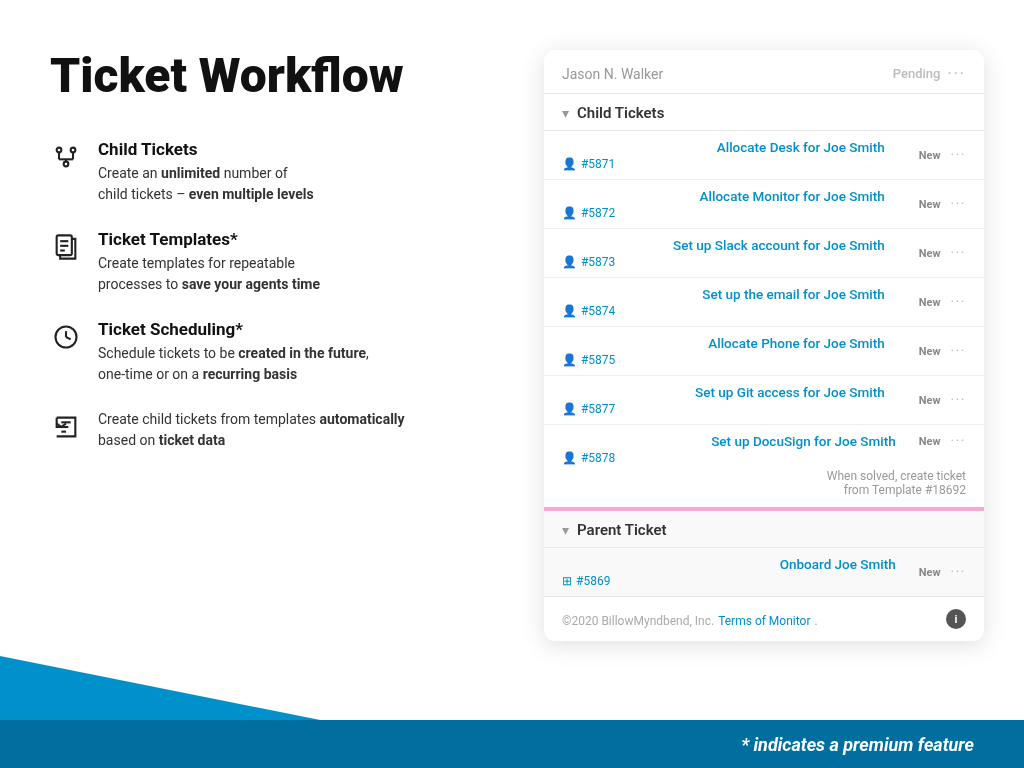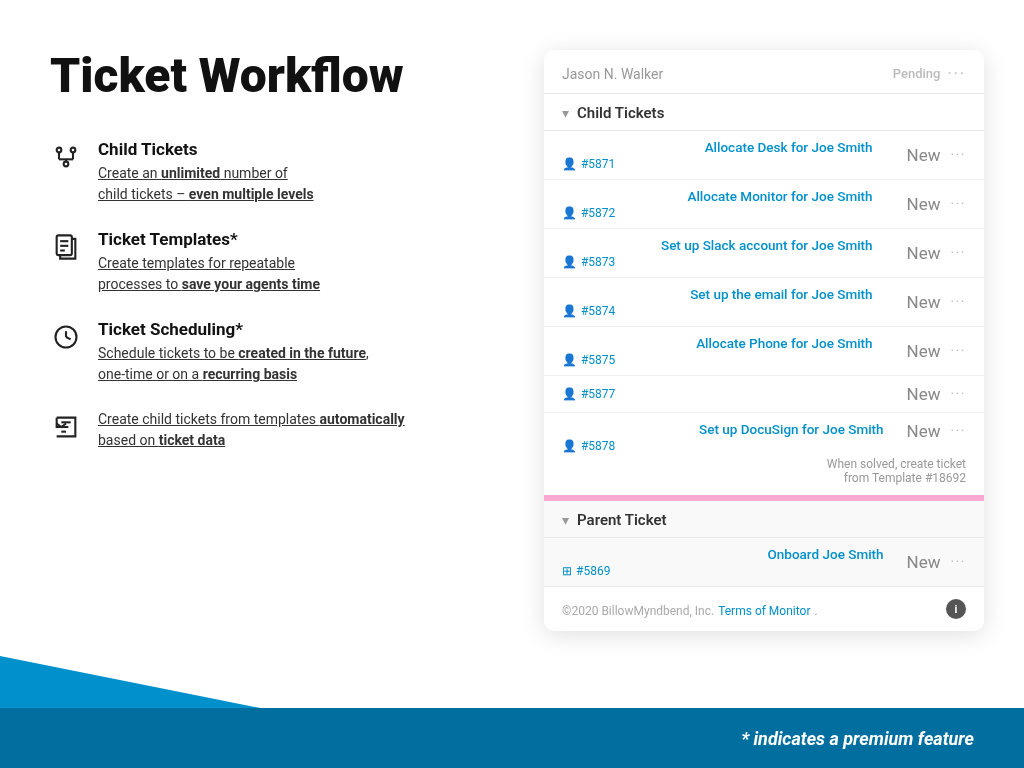--- a/index.html
+++ b/index.html
@@ -98,21 +98,20 @@
       font-size: 17px;
       font-weight: 700;
       color: #111;
       margin-bottom: 4px;
     }
 
     .feature-text p {
       font-size: 14px;
       color: #333;
       line-height: 1.5;
-      text-decoration: underline;
     }
 
     .feature-text p strong {
       font-weight: 700;
     }
 
     
     .right-panel {
       width: 440px;
       flex-shrink: 0;
@@ -207,35 +206,35 @@
       gap: 4px;
     }
 
     .ticket-item-right {
       display: flex;
       align-items: center;
       gap: 10px;
     }
 
     .ticket-item-status {
-      font-size: 17px;
+      font-size: 11px;
       color: #888;
-      font-weight: 400;
+      font-weight: 700;
       padding-left: 23px;
     }
 
     .ticket-item-dots {
       font-size: 14px;
       color: #bbb;
       letter-spacing: 1.5px;
     }
 
     .docusign-item {
       padding: 8px 18px 10px;
-      border-bottom: 6px solid #f9a8d4;
+      border-bottom: 4px solid #f9a8d4;
     }
 
     .docusign-main {
       display: flex;
       align-items: flex-start;
       justify-content: space-between;
       margin-bottom: 0;
     }
 
     .docusign-left {
@@ -301,21 +300,21 @@
       color: #fff;
       font-size: 11px;
       display: flex;
       align-items: center;
       justify-content: center;
       font-weight: 700;
     }
 
     
     .bottom-bar {
-      height: 60px;
+      height: 48px;
       background: #006fa0;
       display: flex;
       align-items: center;
       justify-content: flex-end;
       padding: 0 50px;
       position: relative;
       z-index: 2;
     }
 
     .bottom-bar-text {
@@ -484,20 +483,21 @@
             </span>
           </div>
           <div class="ticket-item-right">
             <span class="ticket-item-status">New</span>
             <span class="ticket-item-dots">···</span>
           </div>
         </div>
 
         <div class="ticket-item">
           <div class="ticket-item-left">
+            <span class="ticket-item-title">Set up Git access for Joe Smith</span>
             <span class="ticket-item-id">
               <span>👤</span> #5877
             </span>
           </div>
           <div class="ticket-item-right">
             <span class="ticket-item-status">New</span>
             <span class="ticket-item-dots">···</span>
           </div>
         </div>
 

